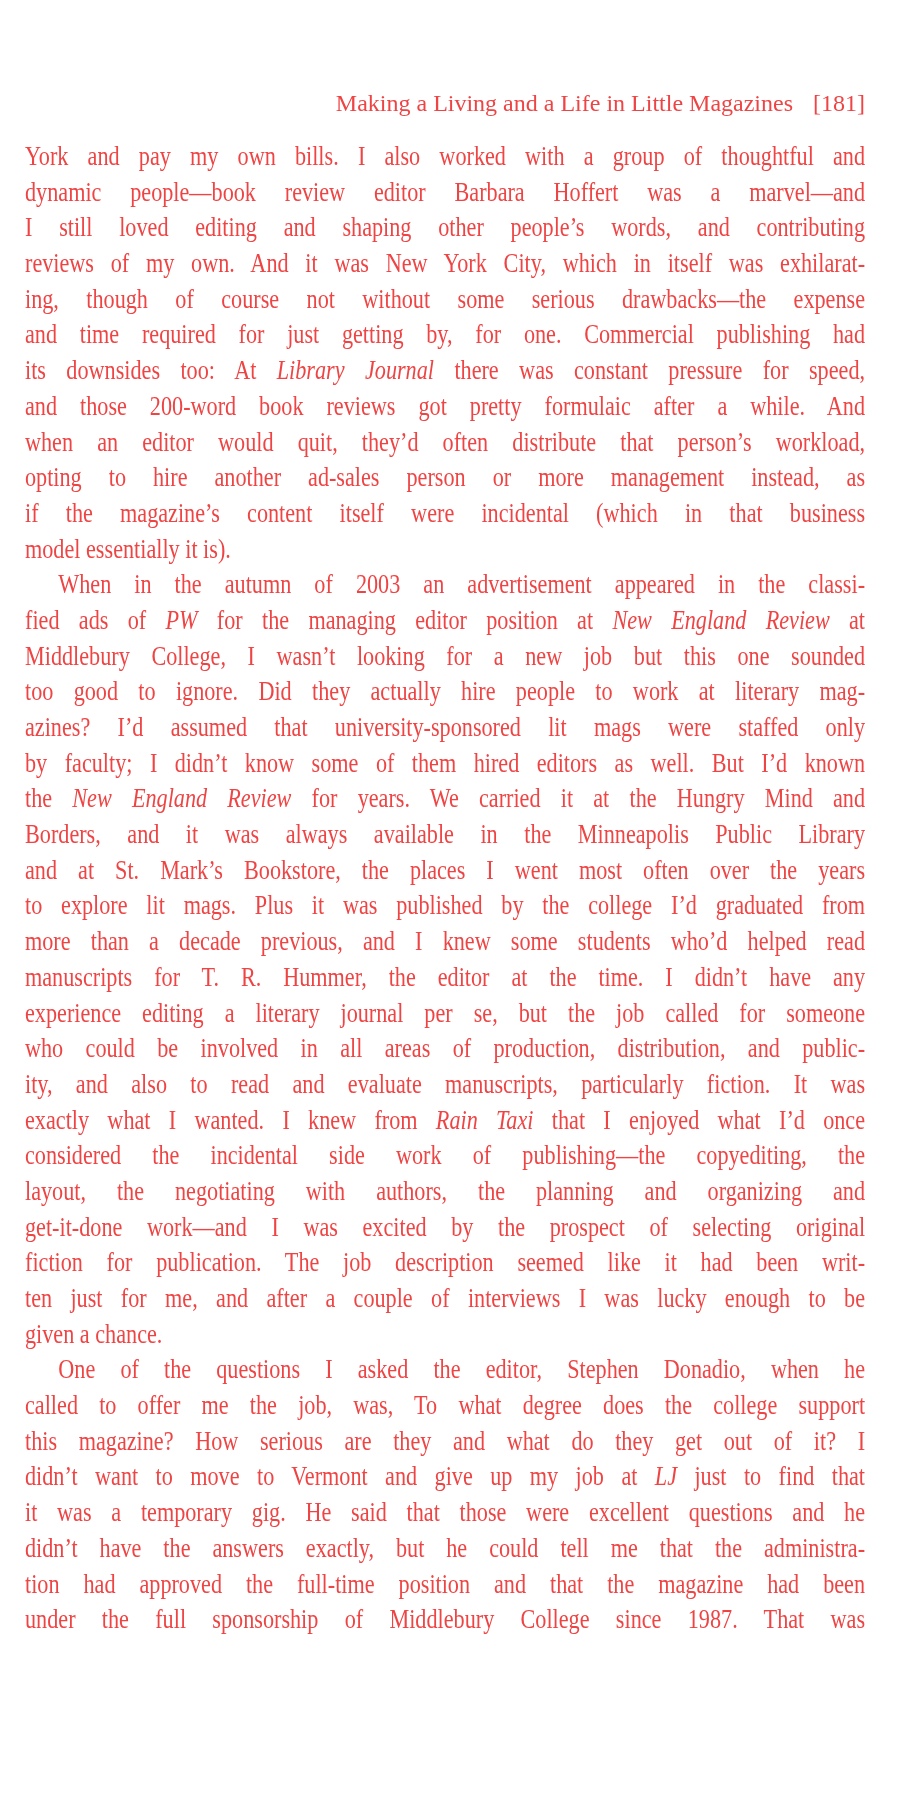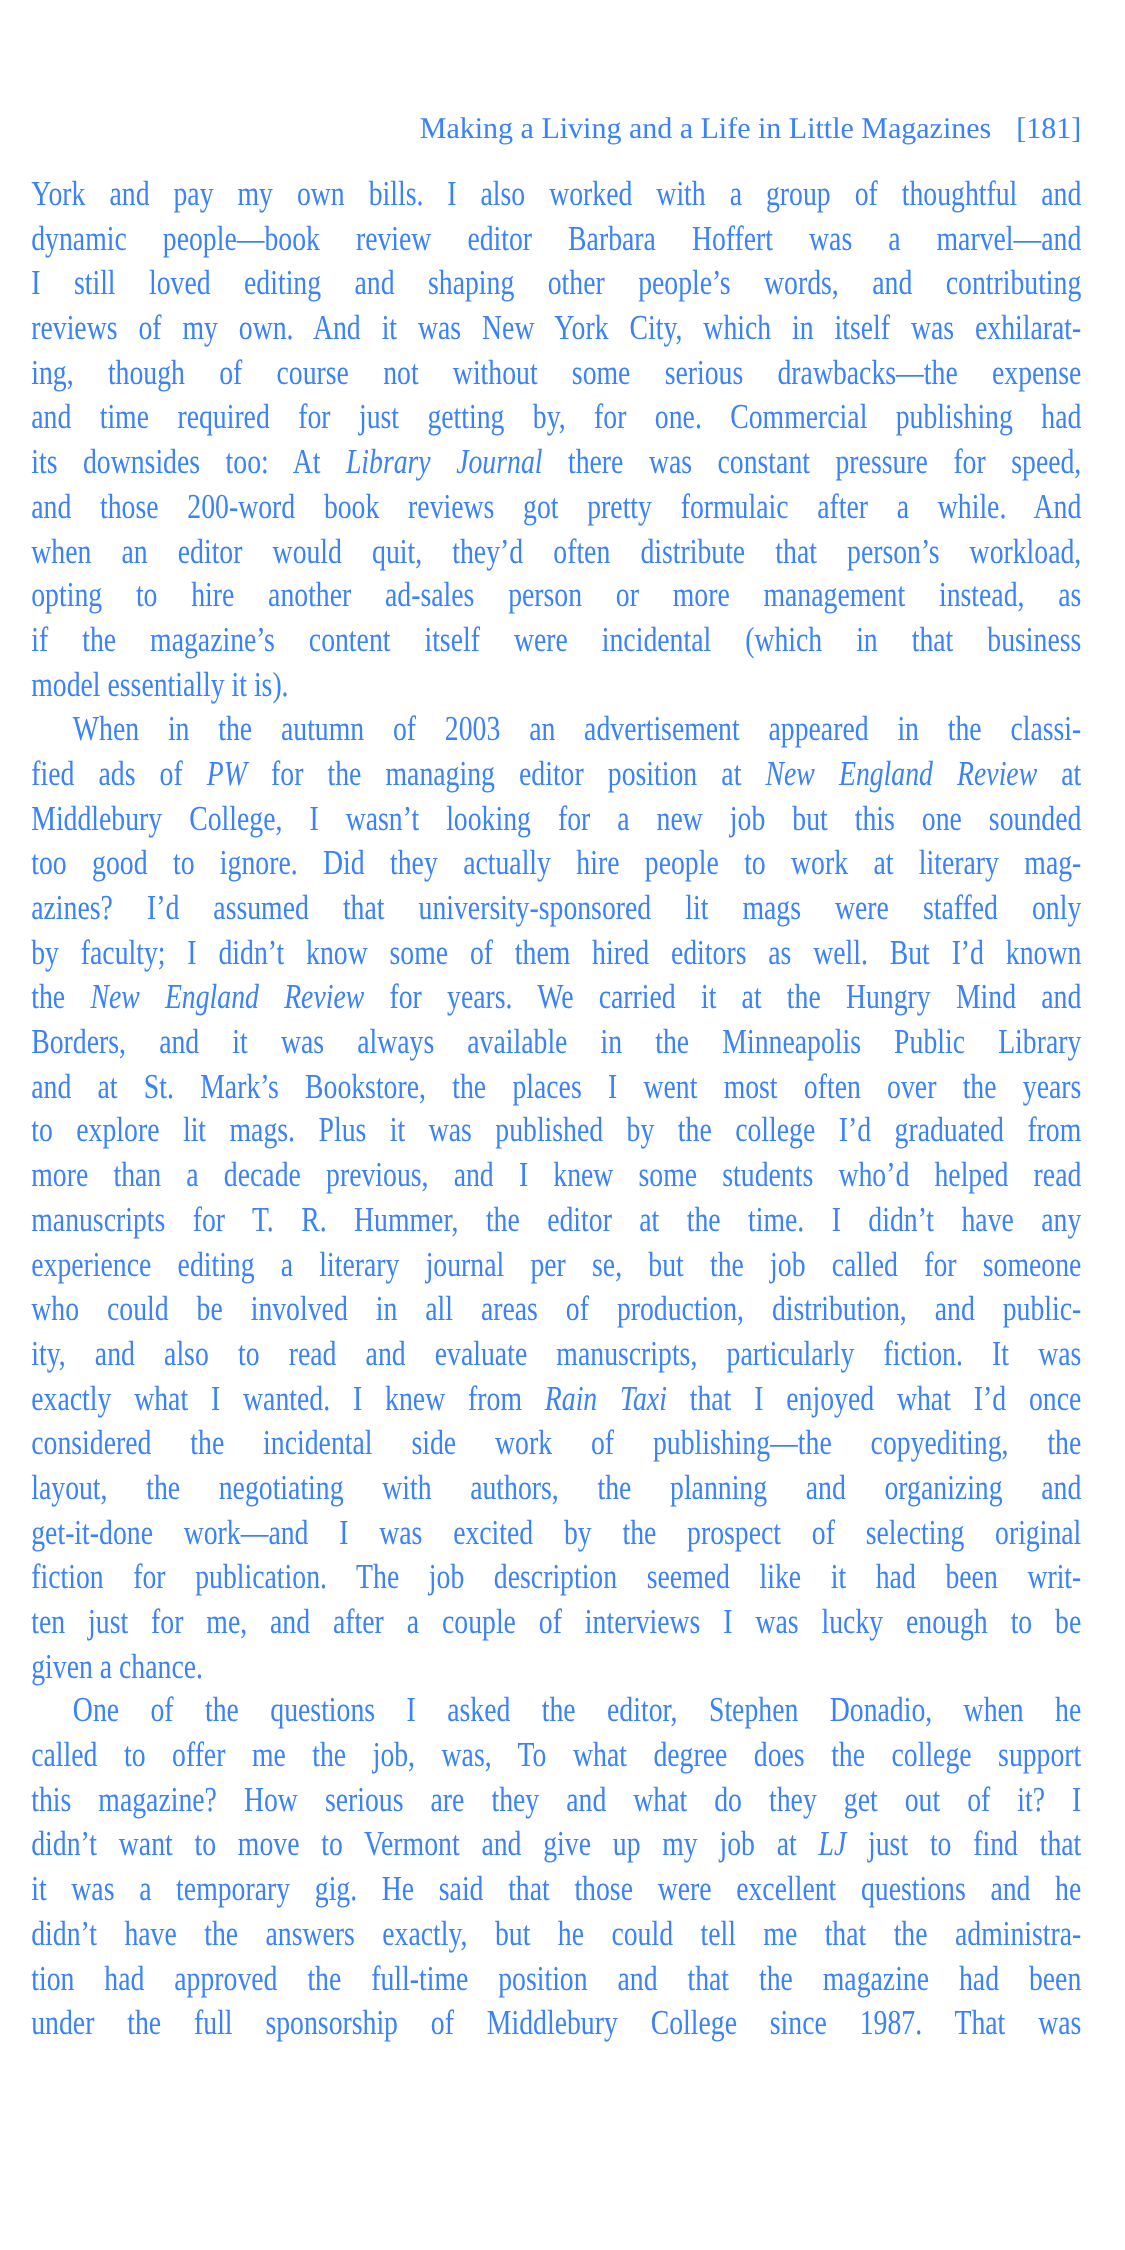--- a/index.html
+++ b/index.html
@@ -9,21 +9,21 @@
     width: 900px;
     height: 1800px;
     overflow: hidden;
   }
   .page {
     position: relative;
     width: 900px;
     height: 1800px;
     background: #ffffff;
     font-family: "Liberation Serif", serif;
-    color: #3b82f6;
+    color: #ef4444;
   }
   .running-head {
     position: absolute;
     top: 90px;
     left: 25px;
     width: 840px;
     font-size: 24px;
     line-height: 26px;
     text-align: right;
     white-space: nowrap;

